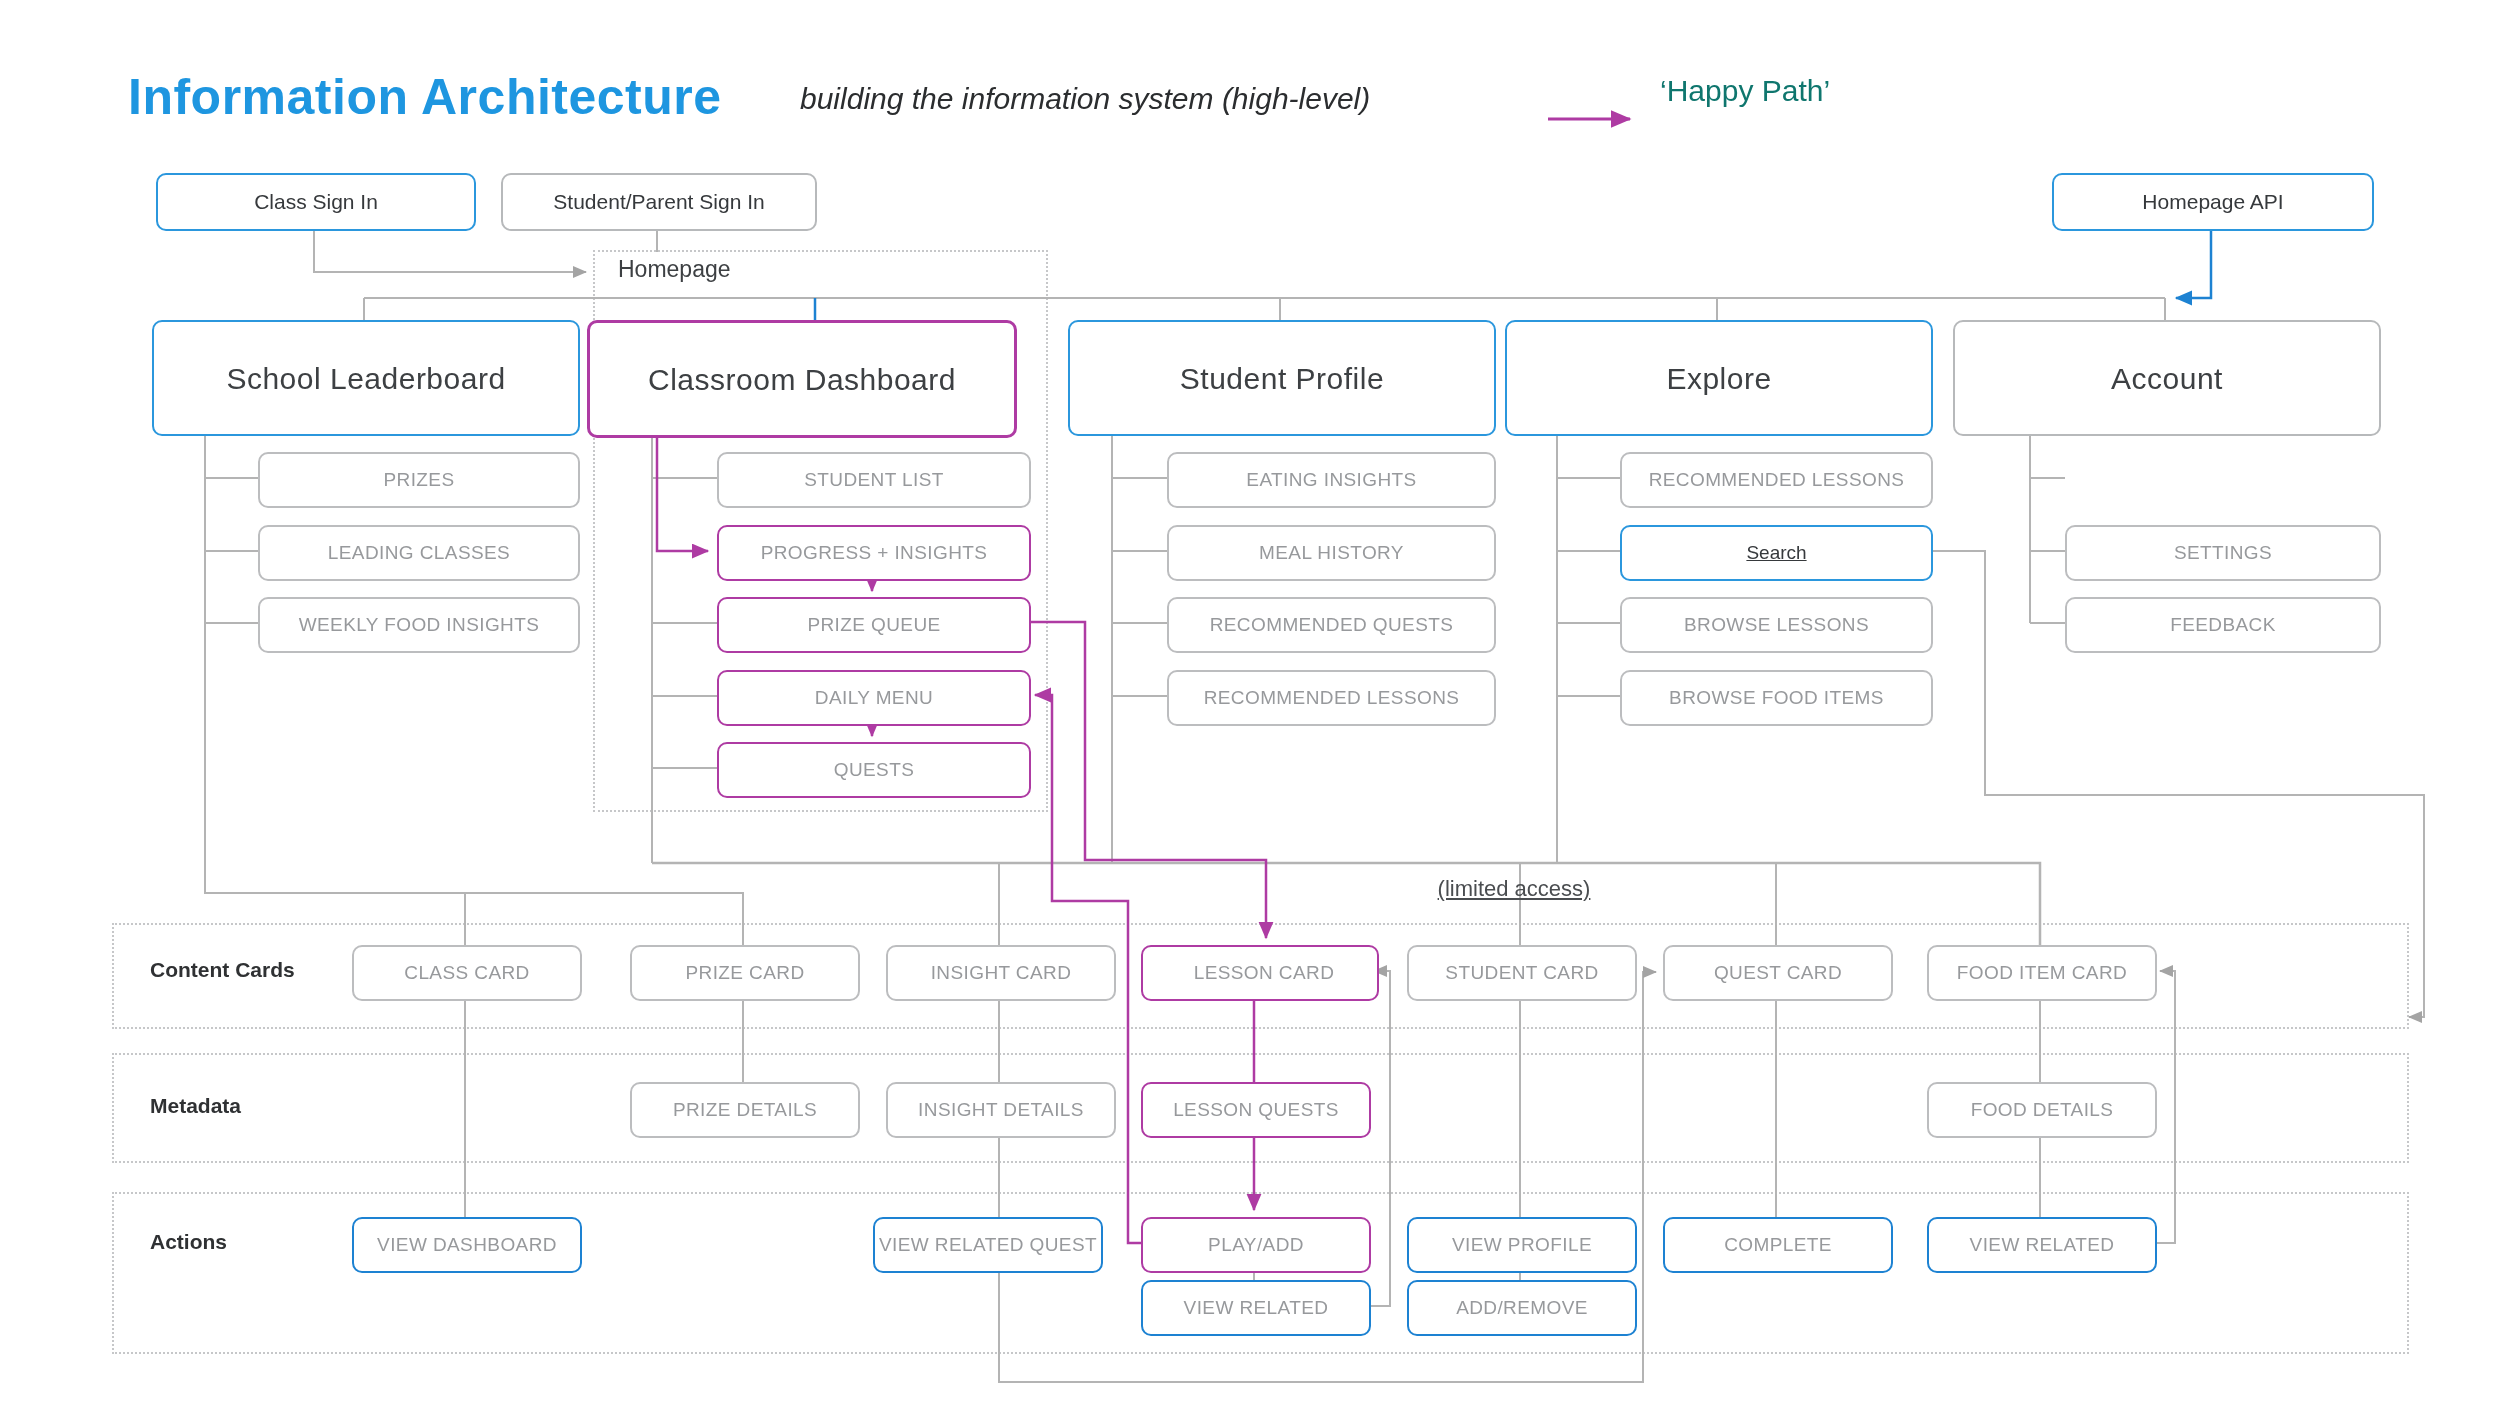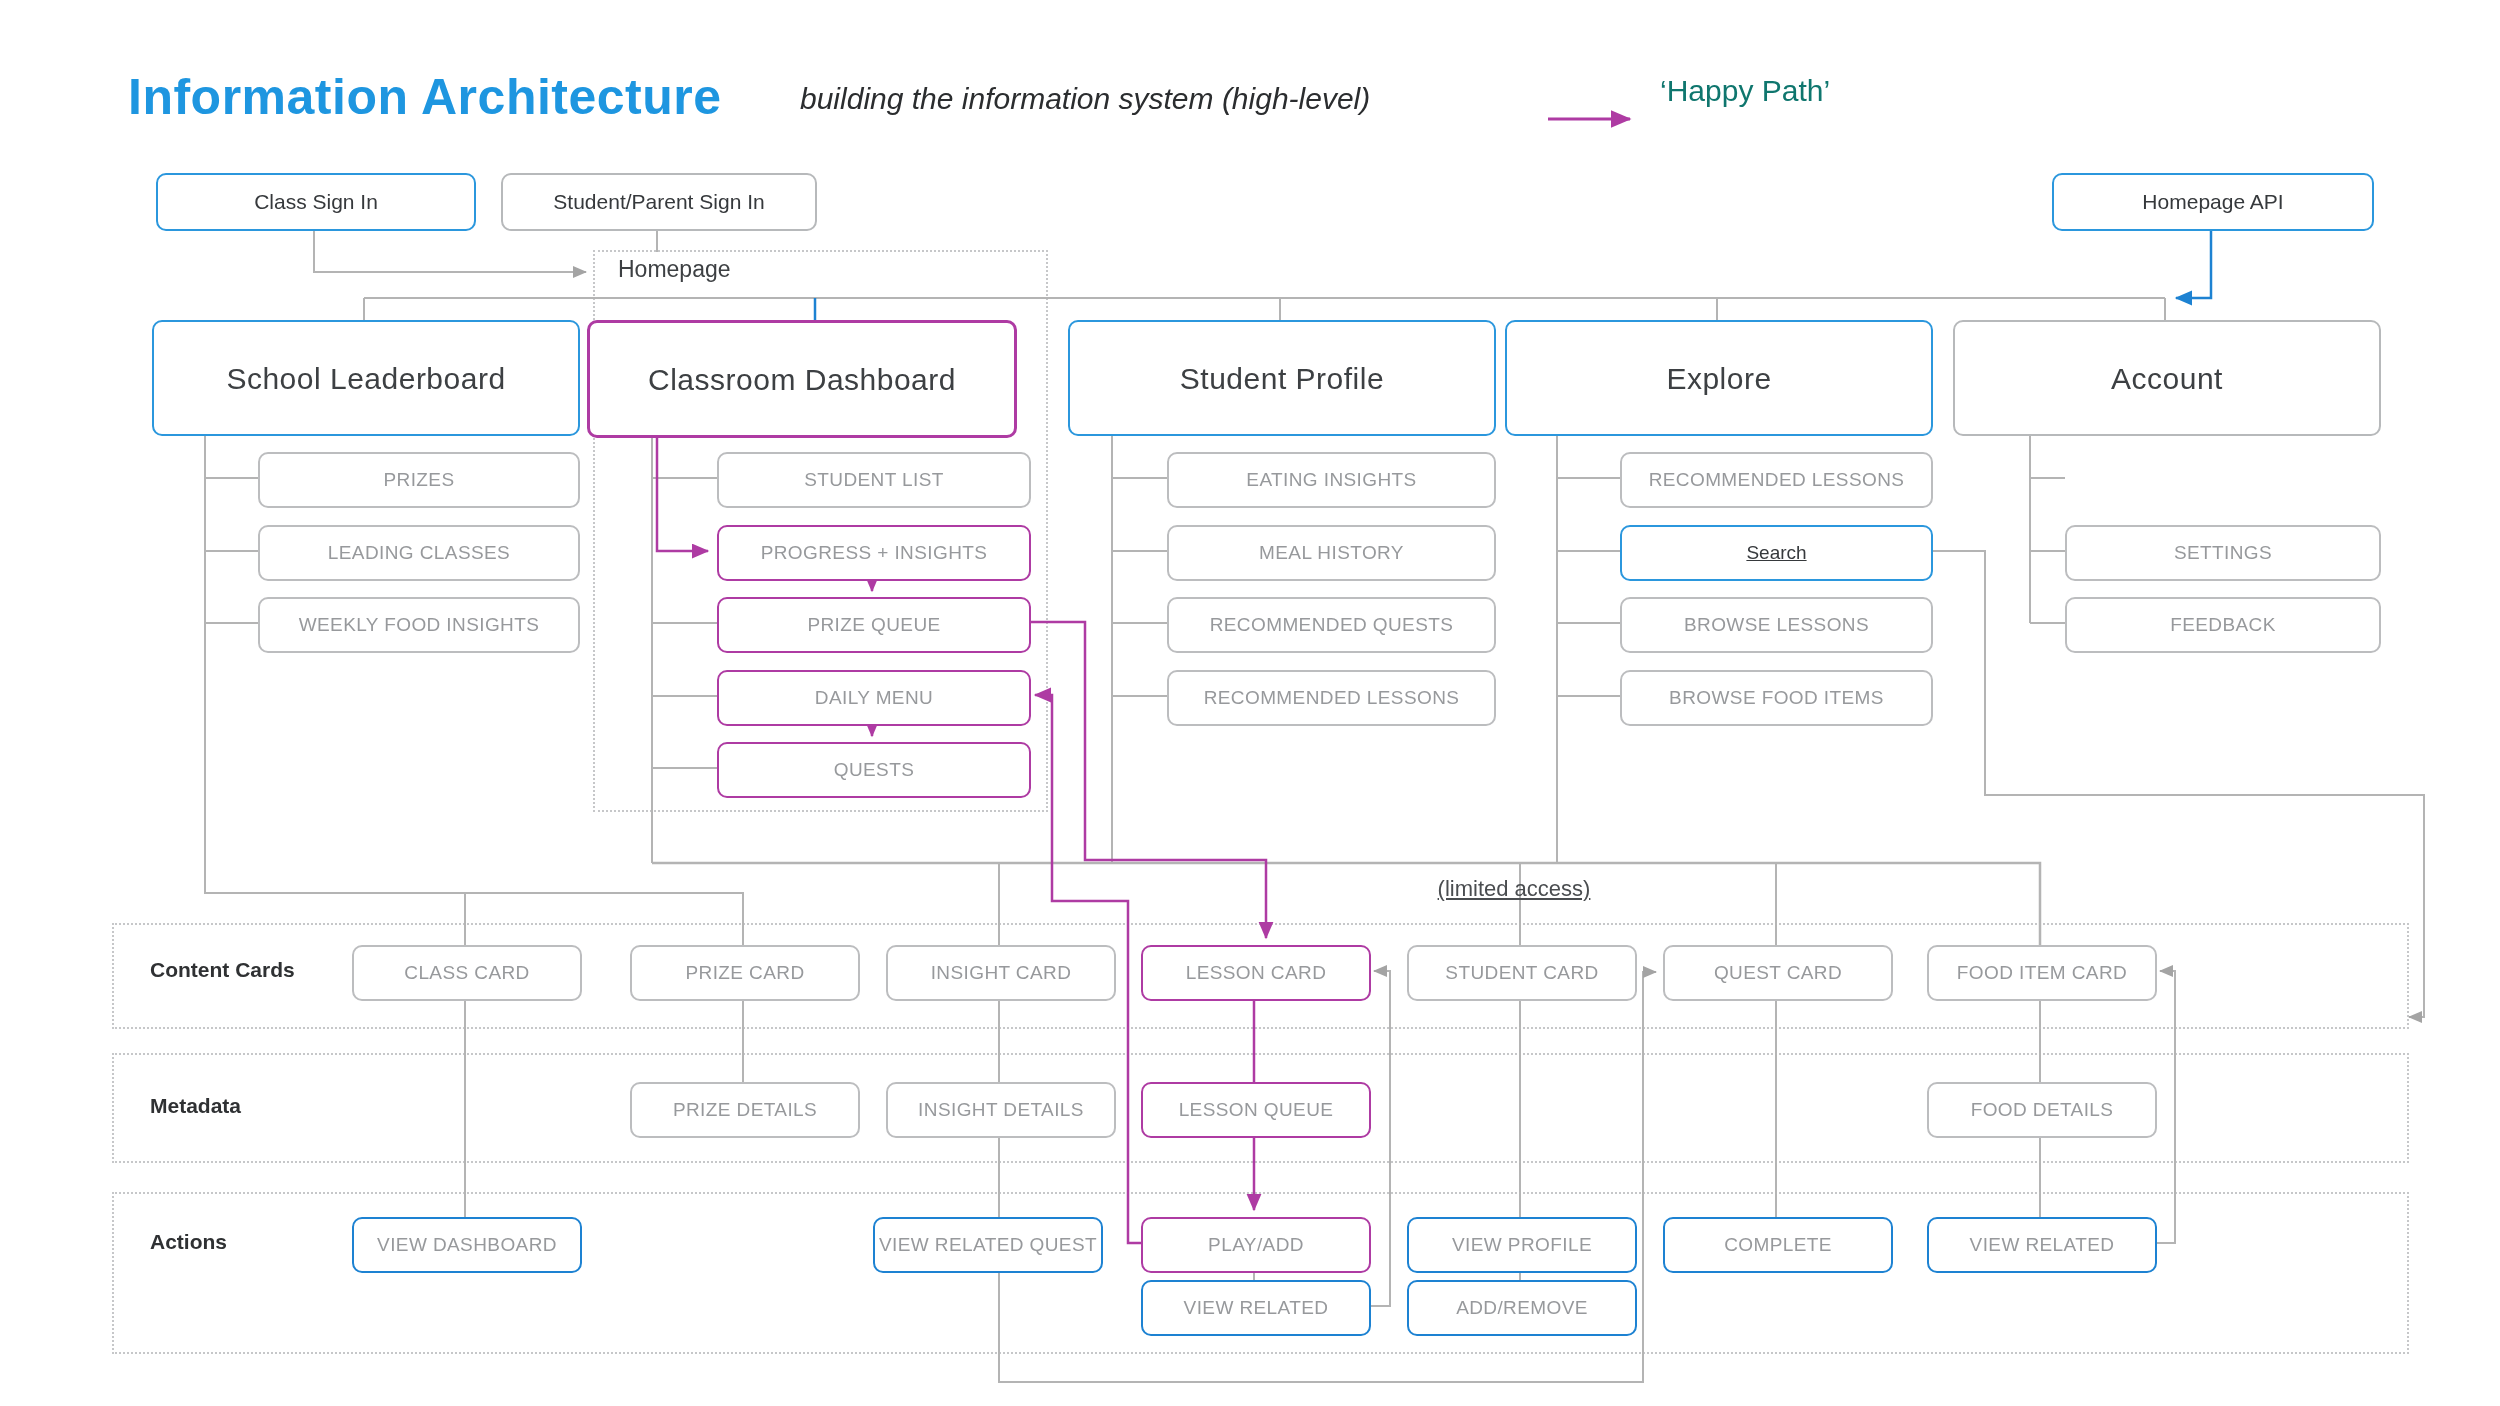--- a/index.html
+++ b/index.html
@@ -135,27 +135,27 @@
     <div class="node s-gray-sub" style="left: 1167px; top: 670px; width: 325px; height: 52px;">RECOMMENDED LESSONS</div>
     <div class="node s-gray-sub" style="left: 1620px; top: 452px; width: 309px; height: 52px;">RECOMMENDED LESSONS</div>
     <div class="node s-blue-sub" style="left: 1620px; top: 525px; width: 309px; height: 52px;">Search</div>
     <div class="node s-gray-sub" style="left: 1620px; top: 597px; width: 309px; height: 52px;">BROWSE LESSONS</div>
     <div class="node s-gray-sub" style="left: 1620px; top: 670px; width: 309px; height: 52px;">BROWSE FOOD ITEMS</div>
     <div class="node s-gray-sub" style="left: 2065px; top: 525px; width: 312px; height: 52px;">SETTINGS</div>
     <div class="node s-gray-sub" style="left: 2065px; top: 597px; width: 312px; height: 52px;">FEEDBACK</div>
     <div class="node s-gray-sub" style="left: 352px; top: 945px; width: 226px; height: 52px;">CLASS CARD</div>
     <div class="node s-gray-sub" style="left: 630px; top: 945px; width: 226px; height: 52px;">PRIZE CARD</div>
     <div class="node s-gray-sub" style="left: 886px; top: 945px; width: 226px; height: 52px;">INSIGHT CARD</div>
-    <div class="node s-magenta-sub" style="left: 1141px; top: 945px; width: 226px; height: 52px;">LESSON CARD</div>
+    <div class="node s-magenta-sub" style="left: 1141px; top: 945px; width: 226px; height: 52px; padding-left: 8px;">LESSON CARD</div>
     <div class="node s-gray-sub" style="left: 1407px; top: 945px; width: 226px; height: 52px;">STUDENT CARD</div>
     <div class="node s-gray-sub" style="left: 1663px; top: 945px; width: 226px; height: 52px;">QUEST CARD</div>
     <div class="node s-gray-sub" style="left: 1927px; top: 945px; width: 226px; height: 52px;">FOOD ITEM CARD</div>
     <div class="node s-gray-sub" style="left: 630px; top: 1082px; width: 226px; height: 52px;">PRIZE DETAILS</div>
     <div class="node s-gray-sub" style="left: 886px; top: 1082px; width: 226px; height: 52px;">INSIGHT DETAILS</div>
-    <div class="node s-magenta-sub" style="left: 1141px; top: 1082px; width: 226px; height: 52px;">LESSON QUEUE</div>
+    <div class="node s-magenta-sub" style="left: 1141px; top: 1082px; width: 226px; height: 52px;">LESSON QUESTS</div>
     <div class="node s-gray-sub" style="left: 1927px; top: 1082px; width: 226px; height: 52px;">FOOD DETAILS</div>
     <div class="node s-blue-action" style="left: 352px; top: 1217px; width: 226px; height: 52px;">VIEW DASHBOARD</div>
     <div class="node s-blue-action" style="left: 873px; top: 1217px; width: 226px; height: 52px;">VIEW RELATED QUEST</div>
     <div class="node s-magenta-action" style="left: 1141px; top: 1217px; width: 226px; height: 52px;">PLAY/ADD</div>
     <div class="node s-blue-action" style="left: 1407px; top: 1217px; width: 226px; height: 52px;">VIEW PROFILE</div>
     <div class="node s-blue-action" style="left: 1663px; top: 1217px; width: 226px; height: 52px;">COMPLETE</div>
     <div class="node s-blue-action" style="left: 1927px; top: 1217px; width: 226px; height: 52px;">VIEW RELATED</div>
     <div class="node s-blue-action" style="left: 1141px; top: 1280px; width: 226px; height: 52px;">VIEW RELATED</div>
     <div class="node s-blue-action" style="left: 1407px; top: 1280px; width: 226px; height: 52px;">ADD/REMOVE</div>
     <div class="row-label" style="left: 150px; top: 958px;">Content Cards</div>

